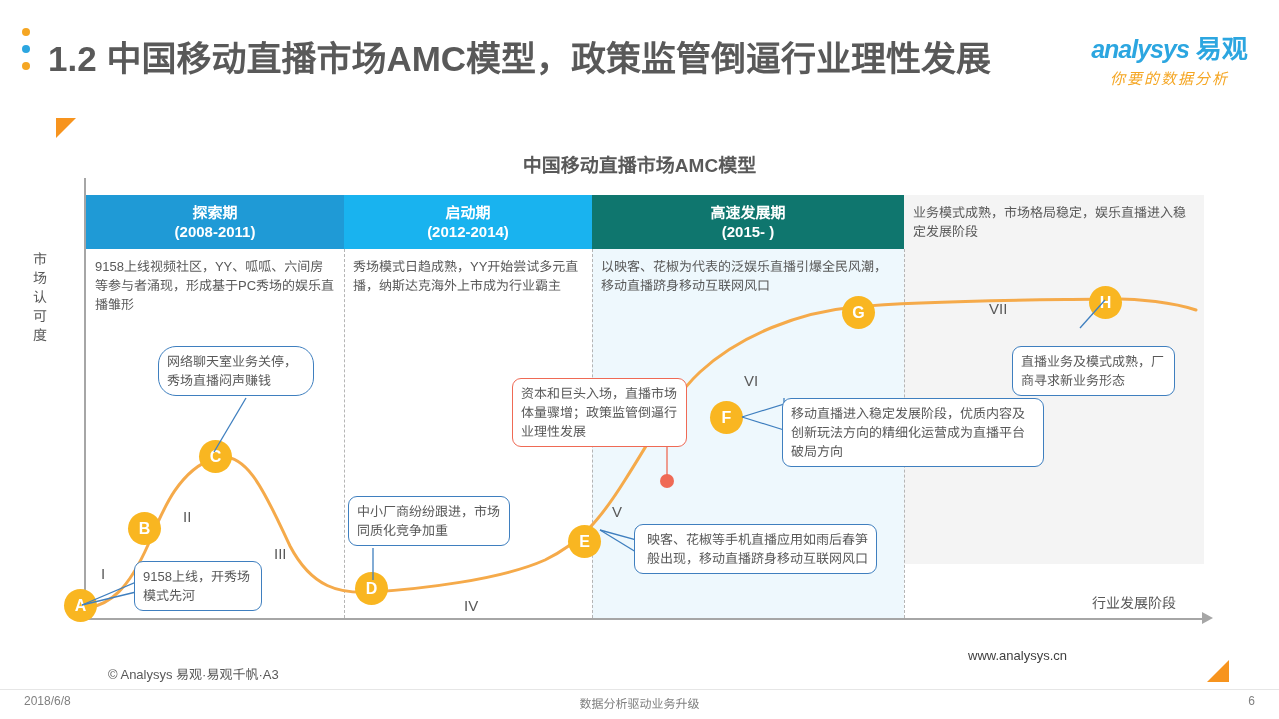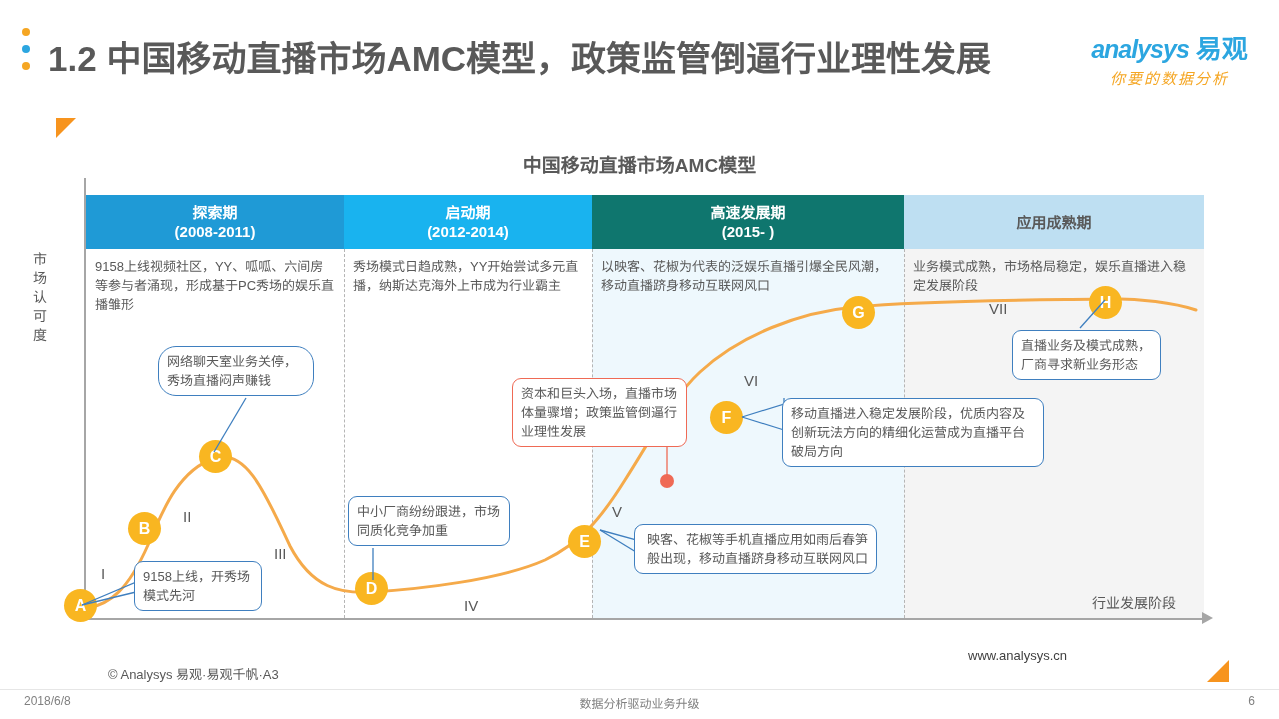--- a/index.html
+++ b/index.html
@@ -190,24 +190,20 @@
 
     <div class="phase p3">
       <div class="hdr">
         <span>高速发展期</span>
         <span>(2015- )</span>
       </div>
       <div class="body">以映客、花椒为代表的泛娱乐直播引爆全民风潮，移动直播跻身移动互联网风口</div>
     </div>
 
     <div class="phase p4">
-      <div class="hdr">
-        <span>应用成熟期</span>
-        <span></span>
-      </div>
       <div class="body">业务模式成熟，市场格局稳定，娱乐直播进入稳定发展阶段</div>
     </div>
 
     <div class="divider" style="left:258px;"></div>
     <div class="divider" style="left:506px;"></div>
     <div class="divider" style="left:818px;"></div>
   </div>
 
   <div class="axis-y"></div>
   <div class="axis-x"></div>
@@ -264,21 +260,21 @@
   <div class="callout" style="left:158px;top:346px;width:156px;border-radius:18px;">网络聊天室业务关停，秀场直播闷声赚钱</div>
 
   <div class="callout" style="left:348px;top:496px;width:162px;">中小厂商纷纷跟进，市场同质化竞争加重</div>
 
   <div class="callout red" style="left:512px;top:378px;width:175px;">资本和巨头入场，直播市场体量骤增；政策监管倒逼行业理性发展</div>
 
   <div class="callout" style="left:634px;top:524px;width:243px;text-align:right;">映客、花椒等手机直播应用如雨后春笋般出现，移动直播跻身移动互联网风口</div>
 
   <div class="callout" style="left:782px;top:398px;width:262px;">移动直播进入稳定发展阶段，优质内容及创新玩法方向的精细化运营成为直播平台破局方向</div>
 
-  <div class="callout" style="left:1012px;top:330px;width:149px;">直播业务及模式成熟，厂商寻求新业务形态</div>
+  <div class="callout" style="left:1012px;top:346px;width:163px;">直播业务及模式成熟，厂商寻求新业务形态</div>
 
   <div class="copyright">© Analysys 易观·易观千帆·A3</div>
   <div class="site">www.analysys.cn</div>
   <div class="foot-tri"></div>
   <div class="foot-rule"></div>
   <div class="foot-date">2018/6/8</div>
   <div class="foot-center">数据分析驱动业务升级</div>
   <div class="foot-page">6</div>
 
 </div>

